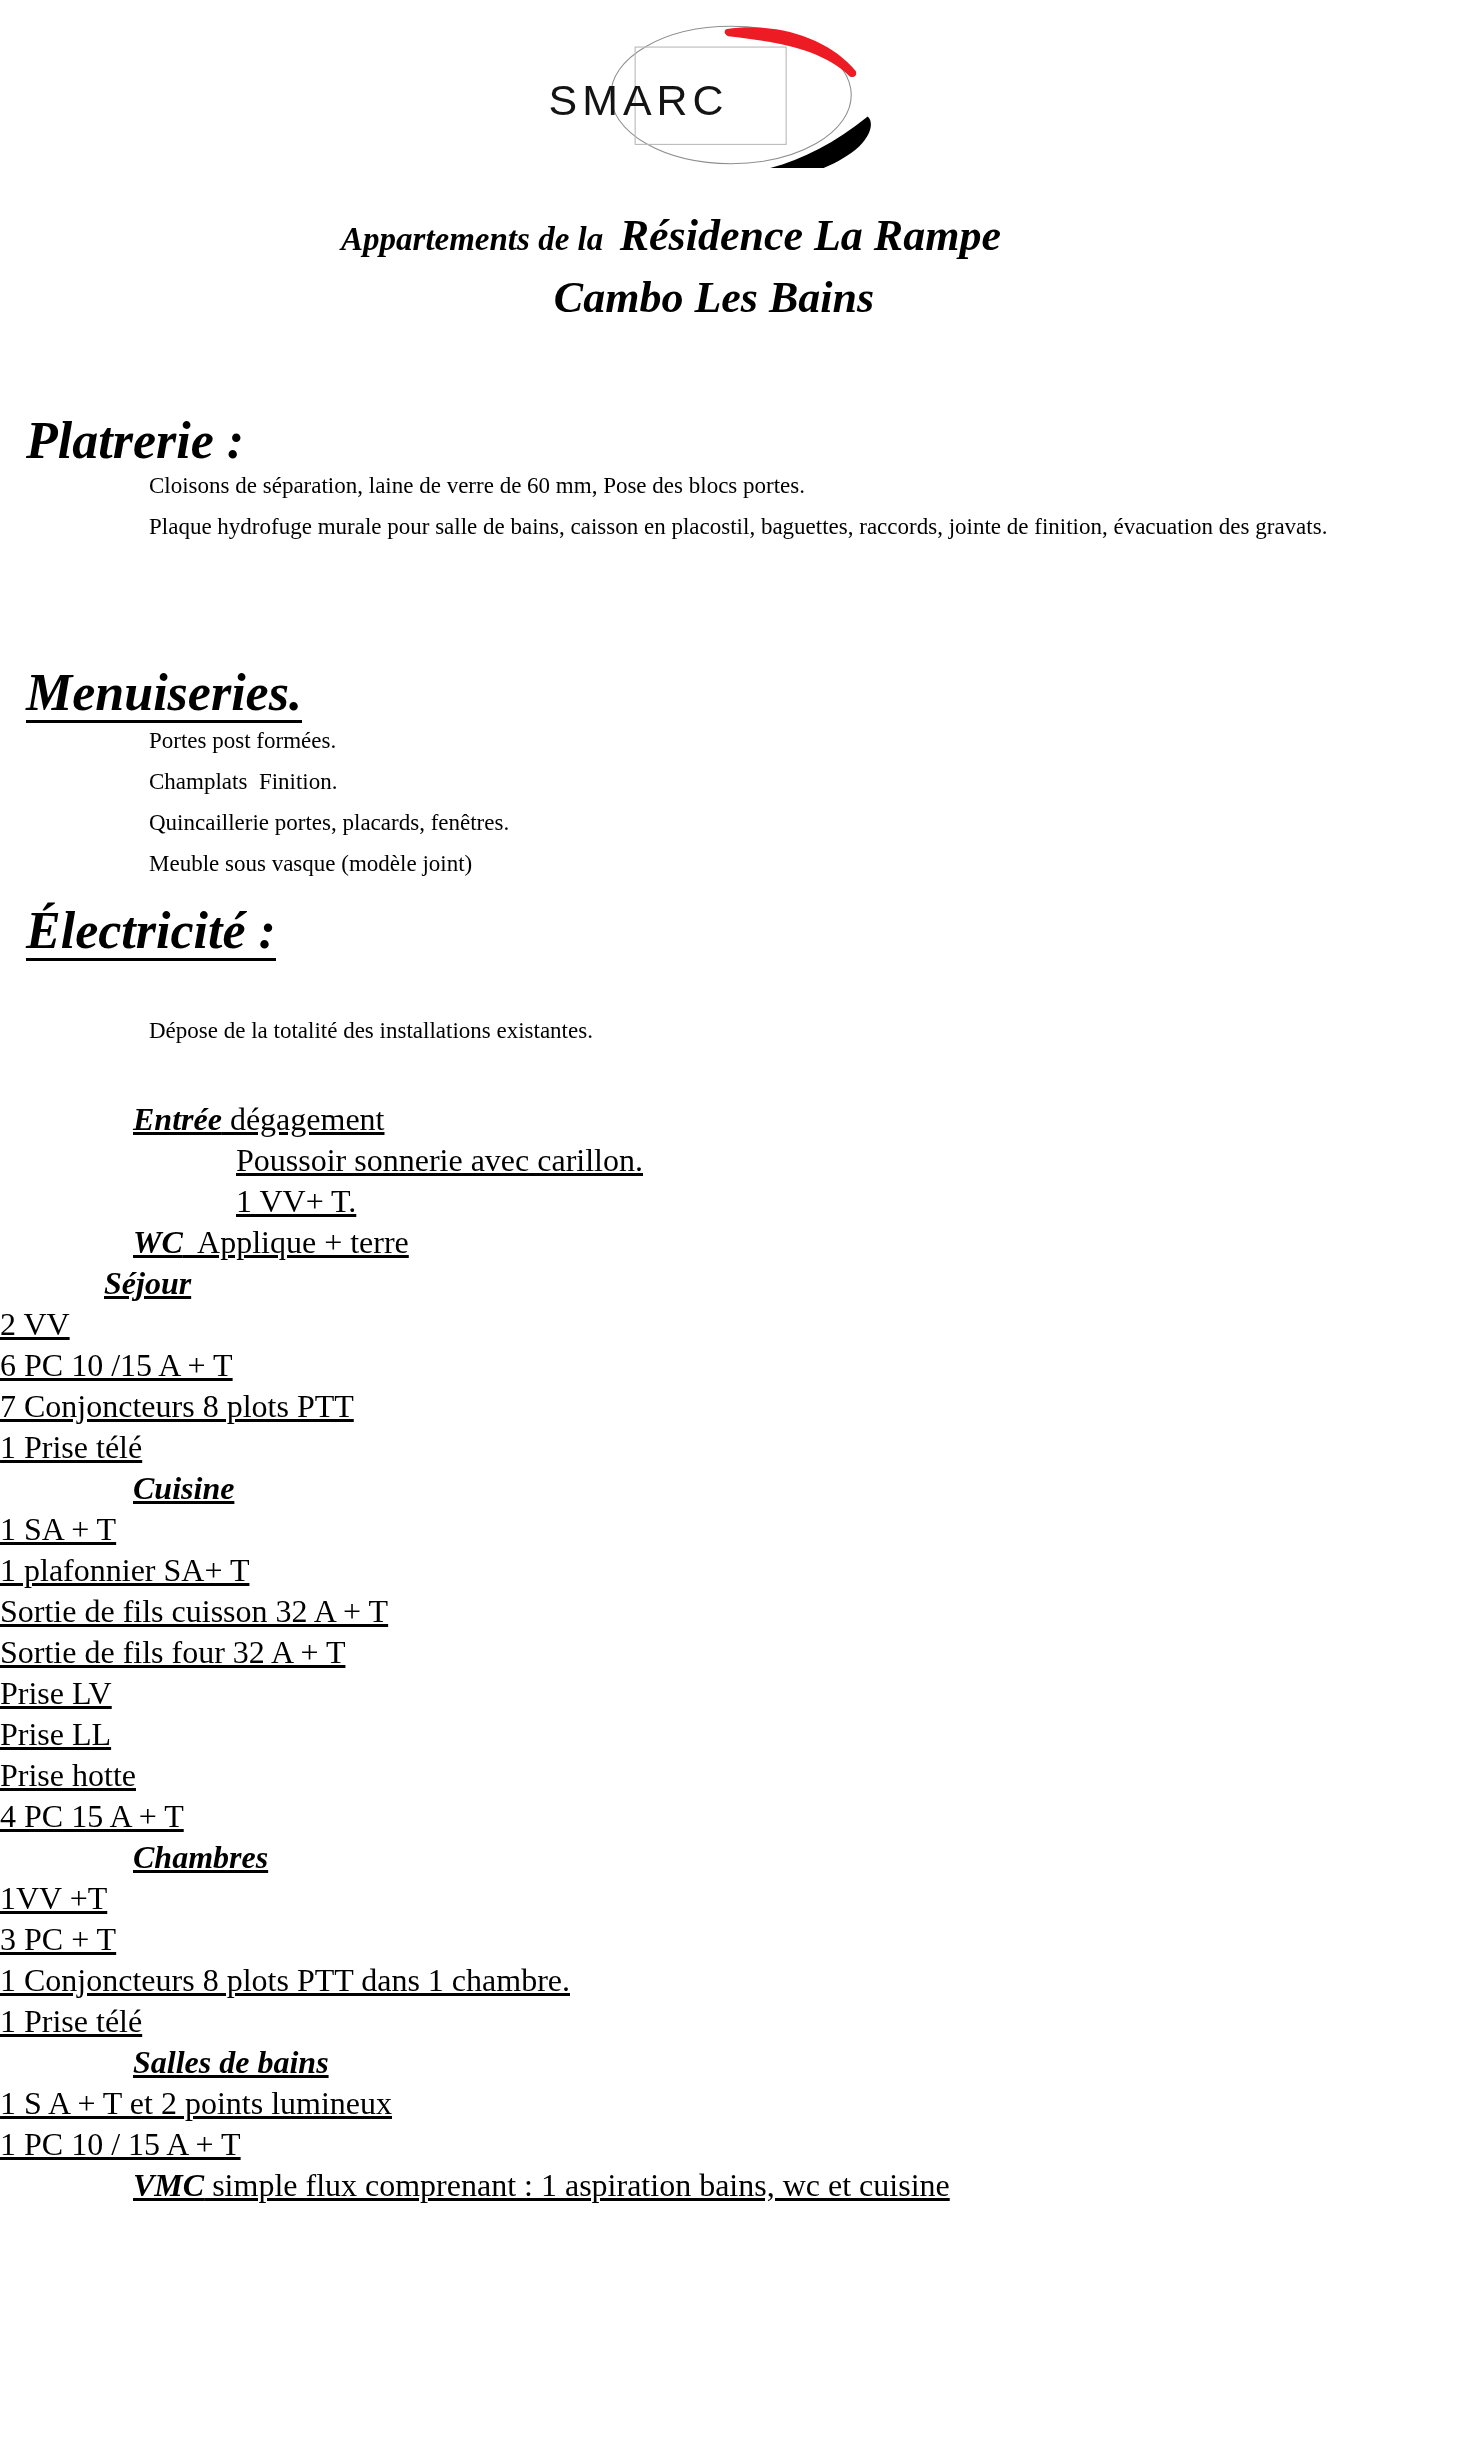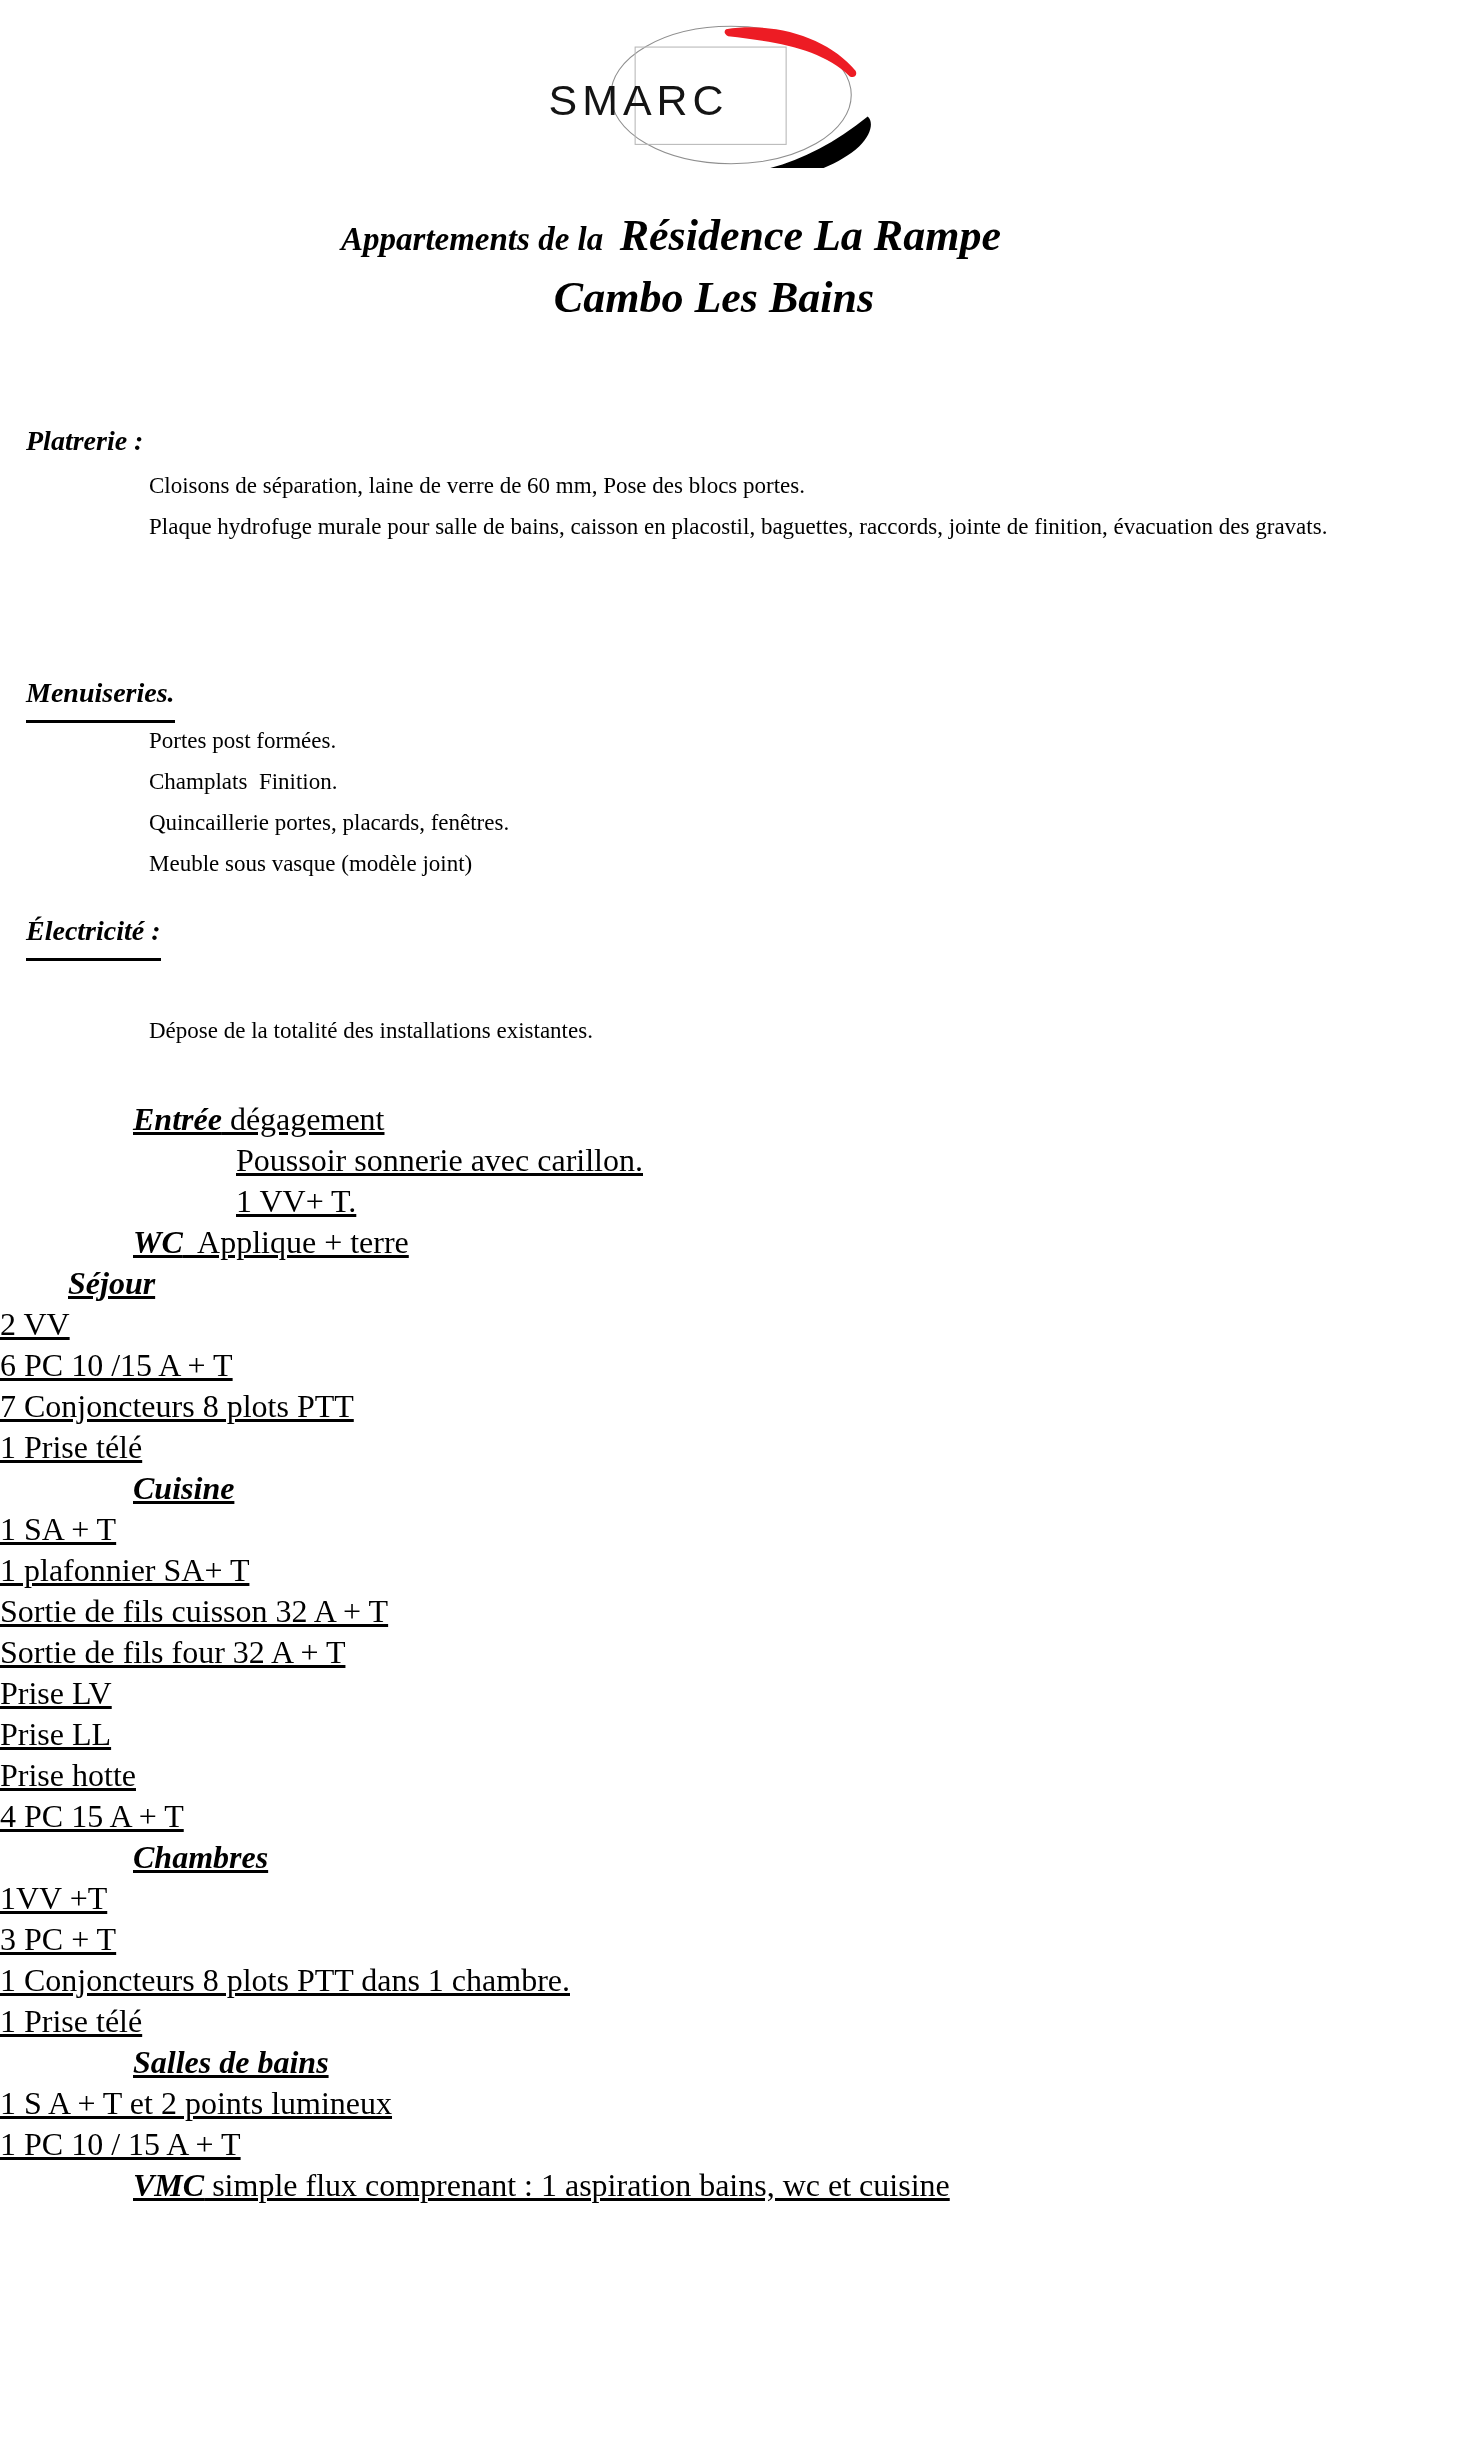--- a/index.html
+++ b/index.html
@@ -17,21 +17,21 @@
   .logo{position:absolute;left:544px;top:11.5px;width:344px;height:156px;}
 
   
   .title-line1{position:absolute;top:209px;left:0;width:100%;text-align:center;line-height:53px;}
   .t-prefix{font-size:33px;font-weight:bold;font-style:italic;}
   .t-main{font-size:44px;font-weight:bold;font-style:italic;}
   .title-line2{position:absolute;top:271px;left:43px;width:100%;text-align:center;
                font-size:44px;font-weight:bold;font-style:italic;line-height:53px;}
 
   
-  .sec-h{position:absolute;left:26px;font-size:28px;font-weight:bold;font-style:italic;line-height:46px;}
+  .sec-h{position:absolute;left:26px;font-size:52px;font-weight:bold;font-style:italic;line-height:46px;}
   .underlined{border-bottom:3.6px solid #000;padding-bottom:3.6px;display:inline-block;}
 
   
   .body-block{position:absolute;left:133px;font-size:23px;line-height:41px;margin-left:16px;}
   .body-block p{margin:0;}
   .just{width:1316px;text-align:justify;}
 
   .elec-block{position:absolute;left:0;top:1099px;font-size:32px;line-height:41px;width:1478px;text-decoration:underline;}
   .line{padding-left:133px;}
   .line-mid{padding-left:236px;}
@@ -82,21 +82,21 @@
   </div>
 
   <div class="elec-block">
 
     <div class="line"><span class="room-label" data-bind="sections.electricite.rooms.0.label">Entrée</span><span data-bind="sections.electricite.rooms.0.suffix"> dégagement</span></div>
     <div class="line-mid" data-bind="sections.electricite.rooms.0.items.0">Poussoir sonnerie avec carillon.</div>
     <div class="line-mid" data-bind="sections.electricite.rooms.0.items.1">1 VV+ T.</div>
 
     <div class="line"><span class="room-label" data-bind="sections.electricite.rooms.1.label">WC</span><span data-bind="sections.electricite.rooms.1.suffix">  Applique + terre</span></div>
 
-    <div class="line" style="padding-left:68px;"><span class="room-label" data-bind="sections.electricite.rooms.2.label">Séjour</span></div>
+    <div class="line" style="padding-left:68px;margin-left:36px;"><span class="room-label" data-bind="sections.electricite.rooms.2.label">Séjour</span></div>
     <div class="line-deep" data-bind="sections.electricite.rooms.2.items.0">2 VV</div>
     <div class="line-deep" data-bind="sections.electricite.rooms.2.items.1">6 PC 10 /15 A + T</div>
     <div class="line-deep" data-bind="sections.electricite.rooms.2.items.2">7 Conjoncteurs 8 plots PTT</div>
     <div class="line-deep" data-bind="sections.electricite.rooms.2.items.3">1 Prise télé</div>
 
     <div class="line"><span class="room-label" data-bind="sections.electricite.rooms.3.label">Cuisine</span></div>
     <div class="line-deep" data-bind="sections.electricite.rooms.3.items.0">1 SA + T</div>
     <div class="line-deep" data-bind="sections.electricite.rooms.3.items.1">1 plafonnier SA+ T</div>
     <div class="line-deep" data-bind="sections.electricite.rooms.3.items.2">Sortie de fils cuisson 32 A + T</div>
     <div class="line-deep" data-bind="sections.electricite.rooms.3.items.3">Sortie de fils four 32 A + T</div>

